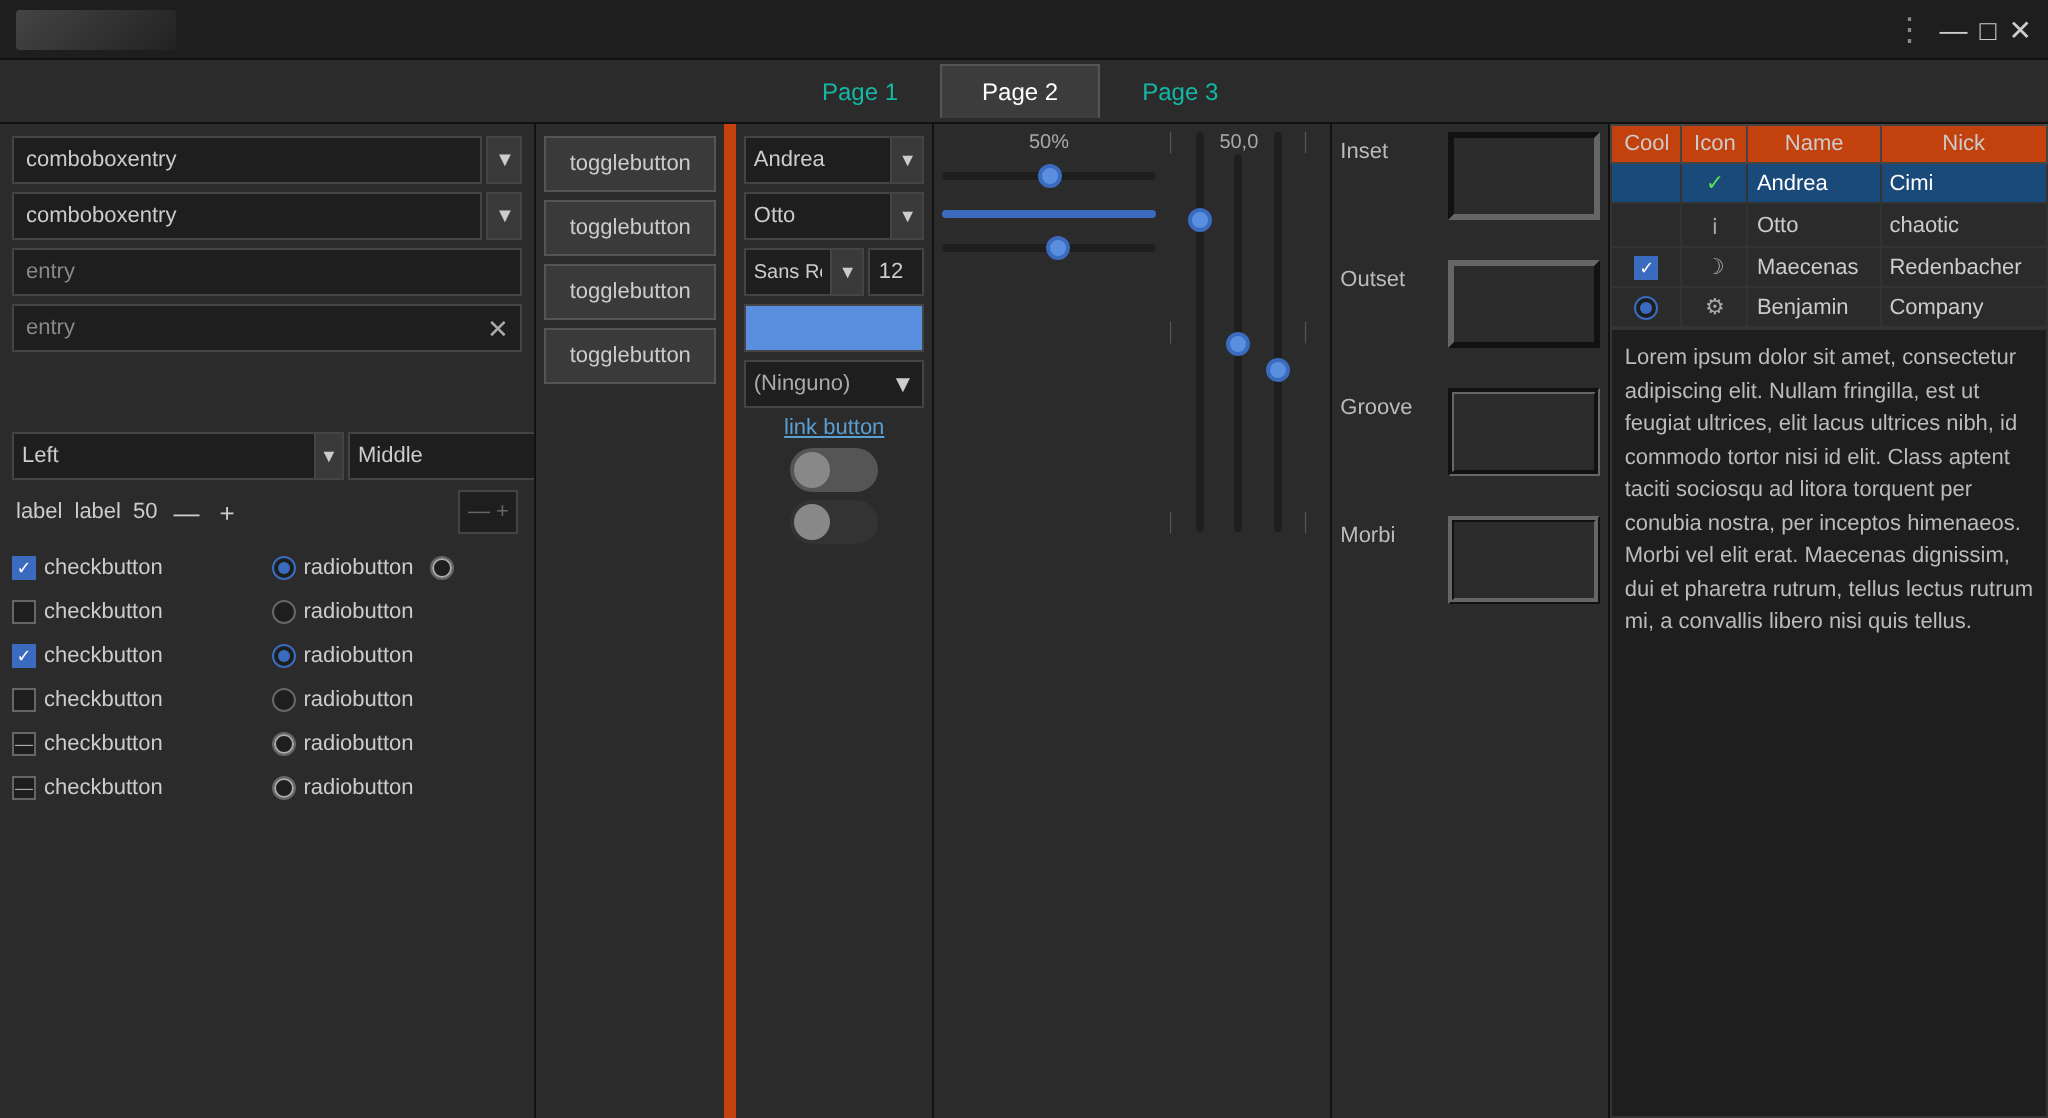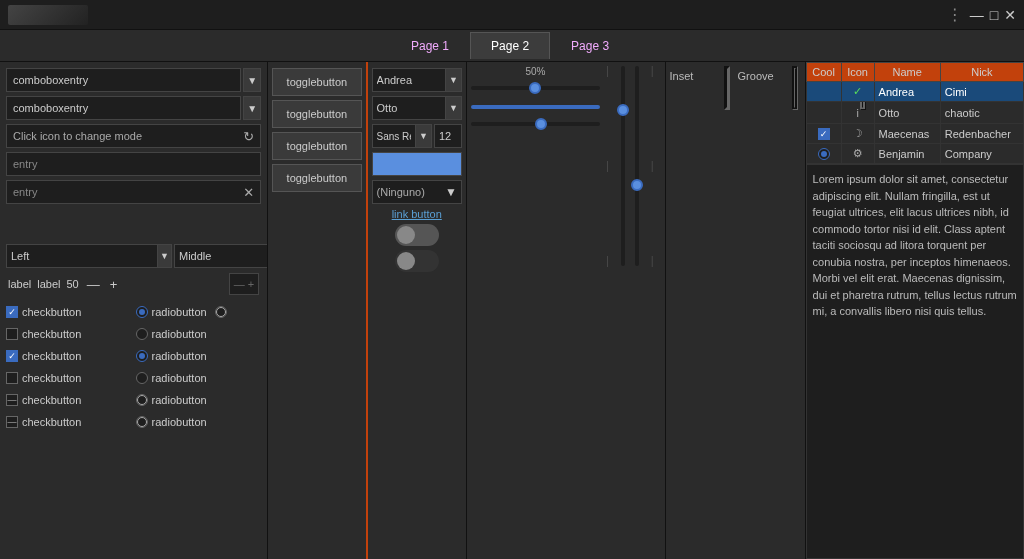--- a/index.html
+++ b/index.html
@@ -47,21 +47,21 @@
       background: #2b2b2b;
       display: flex;
       align-items: center;
       height: 32px;
       border-bottom: 1px solid #111;
       padding-left: 390px;
     }
     .tab {
       padding: 6px 20px;
       cursor: pointer;
-      color: #f0abfc;
+      color: #14b8a6;
       border: 1px solid transparent;
       border-bottom: none;
       font-size: 12px;
     }
     .tab.active {
       background: #3c3c3c;
       border-color: #555;
       color: #fff;
     }
 
@@ -237,21 +237,21 @@
       content: '';
       width: 8px; height: 8px;
       border-radius: 50%;
       border: 1px solid #aaa;
     }
 
     
     .mid-left-panel {
       width: 100px;
       padding: 6px 4px;
-      border-right: 2px solid #c2410c;
+      border-right: 6px solid #c2410c;
       display: flex;
       flex-direction: column;
       gap: 4px;
     }
     .toggle-btn {
       background: #3a3a3a;
       border: 1px solid #555;
       color: #ccc;
       height: 28px;
       display: flex;align-items:center;justify-content:center;
@@ -405,22 +405,22 @@
     }
     .pct-label {
       text-align: center;
       font-size: 10px;
       color: #aaa;
       margin-bottom: 2px;
     }
 
     .frames-area {
       display: flex;
-      flex-direction: row;
-      gap: 8px;
+      flex-direction: column;
+      gap: 20px;
       padding: 4px;
     }
     .frame-row {
       display: flex;
       align-items: flex-start;
       gap: 4px;
     }
     .frame-label-right {
       color: #bbb;
       font-size: 11px;
@@ -532,24 +532,20 @@
     <div class="combo-row">
       <input class="combo-box" type="text" value="comboboxentry" style="">
       <div class="combo-arrow">▼</div>
     </div>
 
     <div class="combo-row">
       <input class="combo-box" type="text" value="comboboxentry" style="">
       <div class="combo-arrow">▼</div>
     </div>
 
-    <div class="click-icon-row">
-      <span class="click-icon-text">Click icon to change mode</span>
-      <span class="refresh-icon">↻</span>
-    </div>
 
     <div class="entry-row">
       <span class="entry-text">entry</span>
     </div>
 
     <div class="entry-row">
       <span class="entry-text">entry</span>
       <span class="entry-x">✕</span>
     </div>
 
@@ -682,35 +678,45 @@
 
       <div style="display:flex;flex-direction:column;justify-content:space-between;height:100%;align-items:center;min-width:8px;">
         <span style="font-size:9px;color:#555;">│</span>
         <span style="font-size:9px;color:#555;">│</span>
         <span style="font-size:9px;color:#555;">│</span>
       </div>
       <div class="v-slider-col">
         <input type="range" class="v-range" min="0" max="100" value="80" style="height: 160px; writing-mode: vertical-lr; direction: rtl;">
       </div>
       <div class="v-slider-col">
+        <span style="font-size:10px;color:#aaa;">50,0</span>
+        <input type="range" class="v-range" min="0" max="100" value="50" style="height: 150px; writing-mode: vertical-lr; direction: rtl;">
+      </div>
+      <div class="v-slider-col">
         <input type="range" class="v-range" min="0" max="100" value="40" style="height: 160px; writing-mode: vertical-lr; direction: rtl;">
       </div>
       <div style="display:flex;flex-direction:column;justify-content:space-between;height:100%;align-items:center;min-width:8px;">
         <span style="font-size:9px;color:#555;">│</span>
         <span style="font-size:9px;color:#555;">│</span>
         <span style="font-size:9px;color:#555;">│</span>
       </div>
     </div>
   </div>
 
   <div class="frames-area" style="width:140px;border-right:1px solid #111;padding:4px;">
     <div class="frame-row">
       <div class="frame-label-right">Inset</div>
       <div class="frame-visual">
         <div class="frame-inset-v"></div>
+      </div>
+    </div>
+    <div class="frame-row">
+      <div class="frame-label-right">Outset</div>
+      <div class="frame-visual">
+        <div class="frame-outset-v"></div>
       </div>
     </div>
     <div class="frame-row">
       <div class="frame-label-right">Groove</div>
       <div class="frame-visual">
         <div class="frame-groove-v"></div>
       </div>
     </div>
     <div class="frame-row">
       <div class="frame-label-right">Morbi</div>

